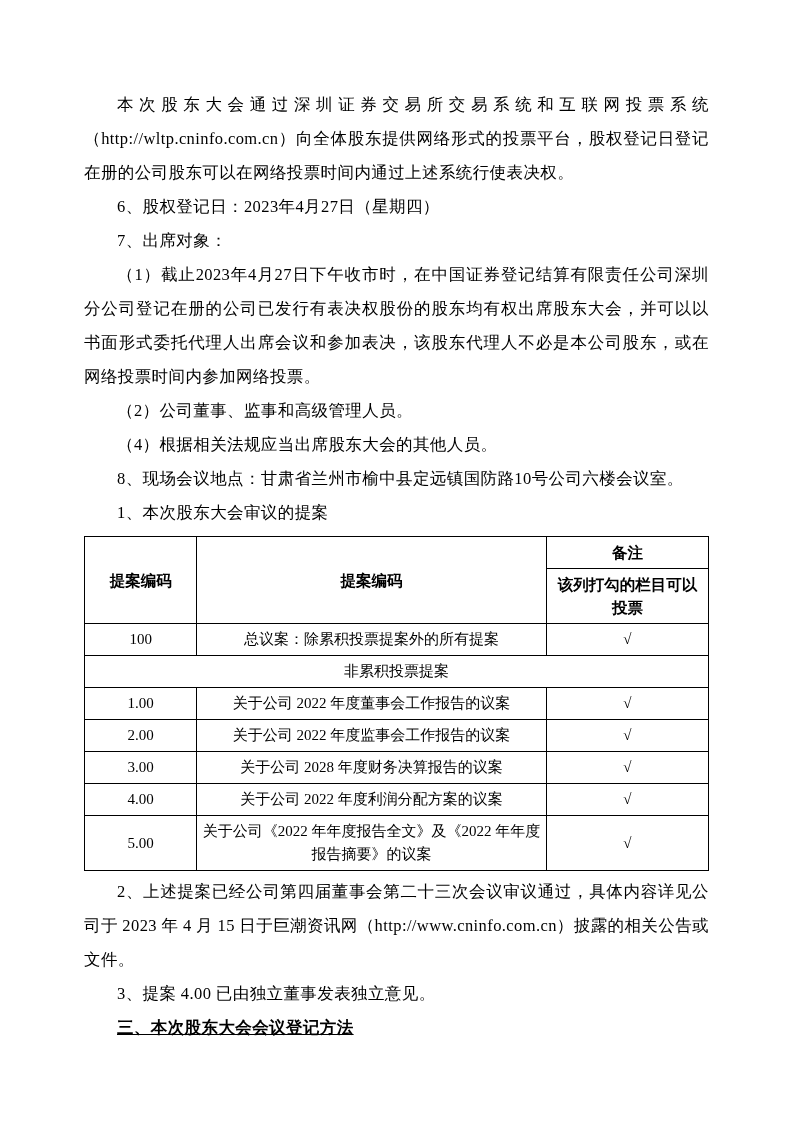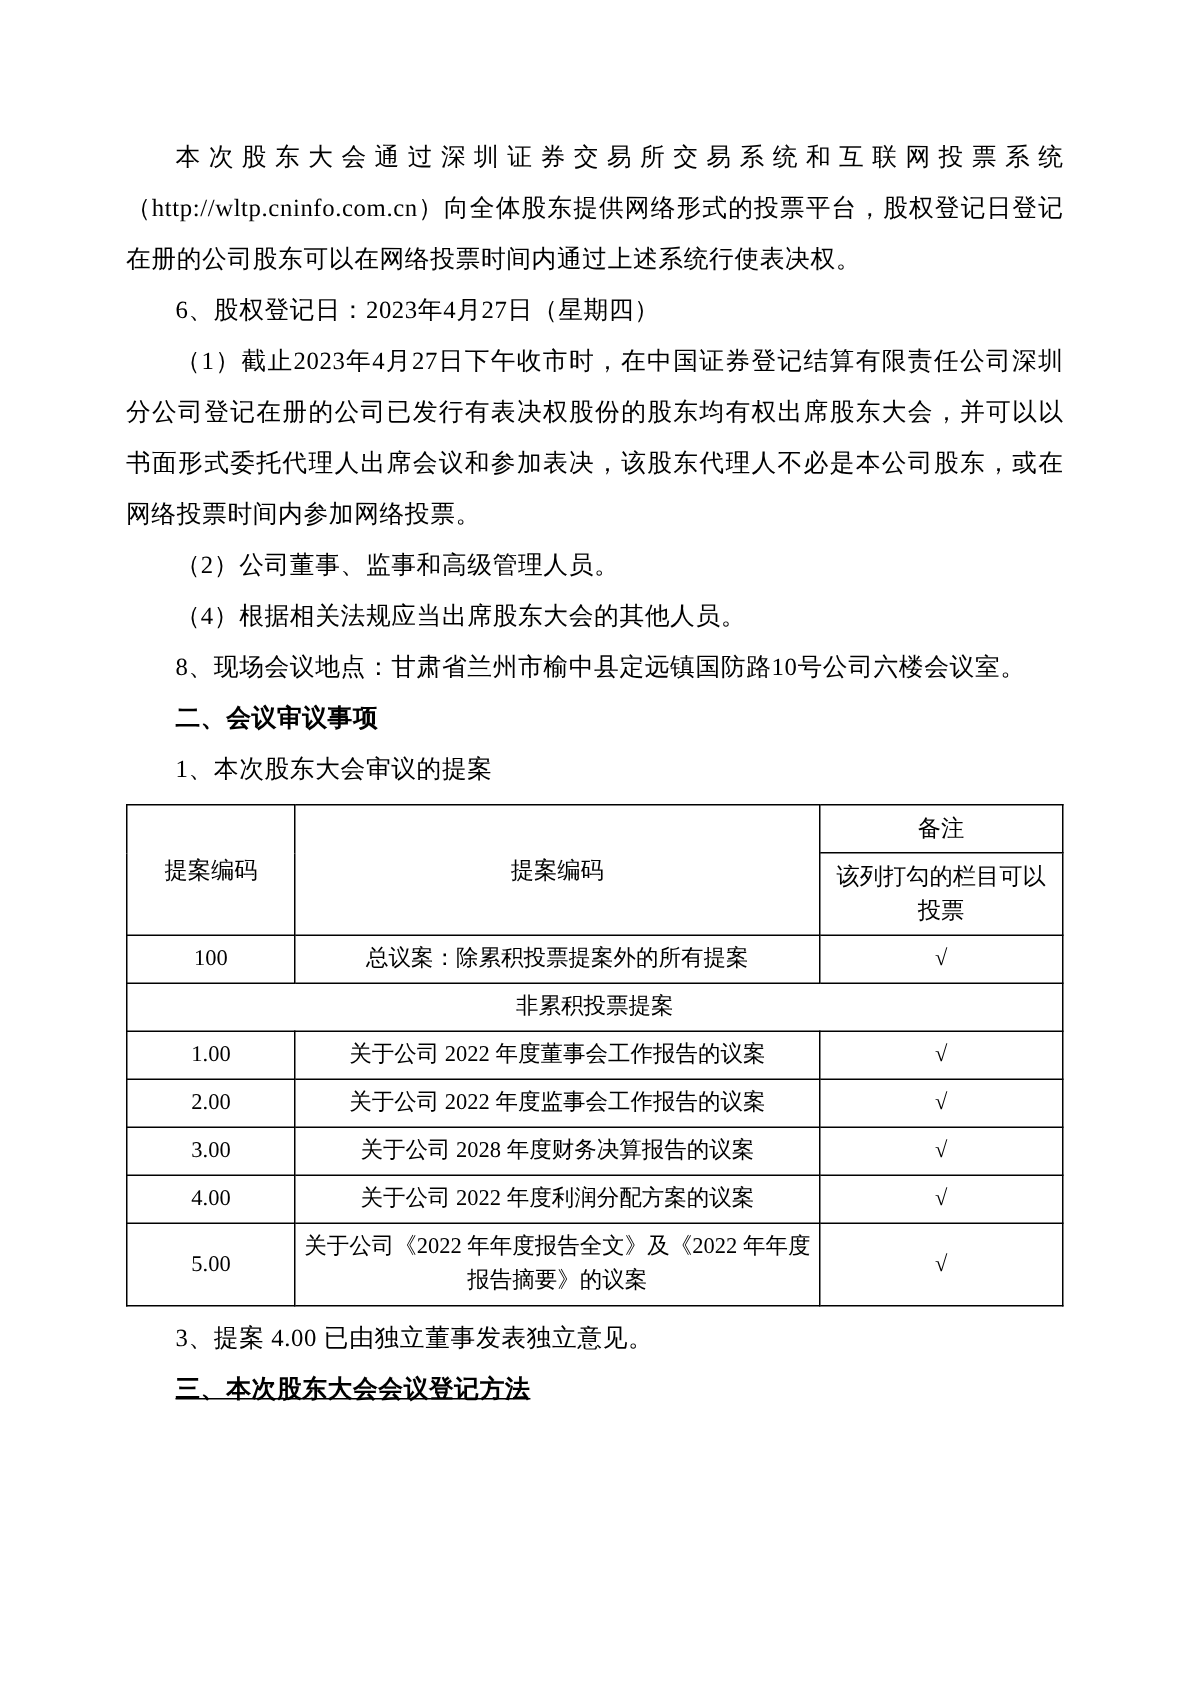--- a/index.html
+++ b/index.html
@@ -52,21 +52,21 @@
   table.proposal td, table.proposal th {
     border: 1px solid #000000;
     font-size: 15px;
     line-height: 23px;
     text-align: center;
     vertical-align: middle;
     padding: 4px 4px;
     font-weight: normal;
   }
   table.proposal th {
-    font-weight: normal;
+    font-weight: bold;
     font-size: 15.5px;
   }
   .col-code { width: 18%; }
   .col-name { width: 56%; }
   .col-note { width: 26%; }
   td.name-cell {
     text-align: left;
     padding-left: 12px;
   }
   td.name-cell.center {
@@ -84,31 +84,31 @@
 </style>
 </head>
 <body>
 
 <div class="page">
 
   <p class="indent">本次股东大会通过深圳证券交易所交易系统和互联网投票系统（http://wltp.cninfo.com.cn）向全体股东提供网络形式的投票平台，股权登记日登记在册的公司股东可以在网络投票时间内通过上述系统行使表决权。</p>
 
   <p class="indent">6、股权登记日：2023年4月27日（星期四）</p>
 
+  <p class="indent">7、出席对象：</p>
 
   <p class="indent">（1）截止2023年4月27日下午收市时，在中国证券登记结算有限责任公司深圳分公司登记在册的公司已发行有表决权股份的股东均有权出席股东大会，并可以以书面形式委托代理人出席会议和参加表决，该股东代理人不必是本公司股东，或在网络投票时间内参加网络投票。</p>
 
   <p class="indent">（2）公司董事、监事和高级管理人员。</p>
 
 
   <p class="indent">（4）根据相关法规应当出席股东大会的其他人员。</p>
 
   <p class="indent">8、现场会议地点：甘肃省兰州市榆中县定远镇国防路10号公司六楼会议室。</p>
 
-  <p class="heading">二、会议审议事项</p>
 
   <p class="indent">1、本次股东大会审议的提案</p>
 
   <table class="proposal">
     <colgroup>
       <col class="col-code">
       <col class="col-name">
       <col class="col-note">
     </colgroup>
     <tbody>
@@ -156,18 +156,19 @@
       </tr>
 
       <tr>
         <td>5.00</td>
         <td class="name-cell">关于公司《2022 年年度报告全文》及《2022 年年度报告摘要》的议案</td>
         <td class="check">√</td>
       </tr>
     </tbody>
   </table>
 
+  <p class="indent">2、上述提案已经公司第四届董事会第二十三次会议审议通过，具体内容详见公司于 2023 年 4 月 15 日于巨潮资讯网（http://www.cninfo.com.cn）披露的相关公告或文件。</p>
 
   <p class="indent">3、提案 4.00 已由独立董事发表独立意见。</p>
 
   <p class="heading underline">三、本次股东大会会议登记方法</p>
 
 </div>
 
 </body></html>

